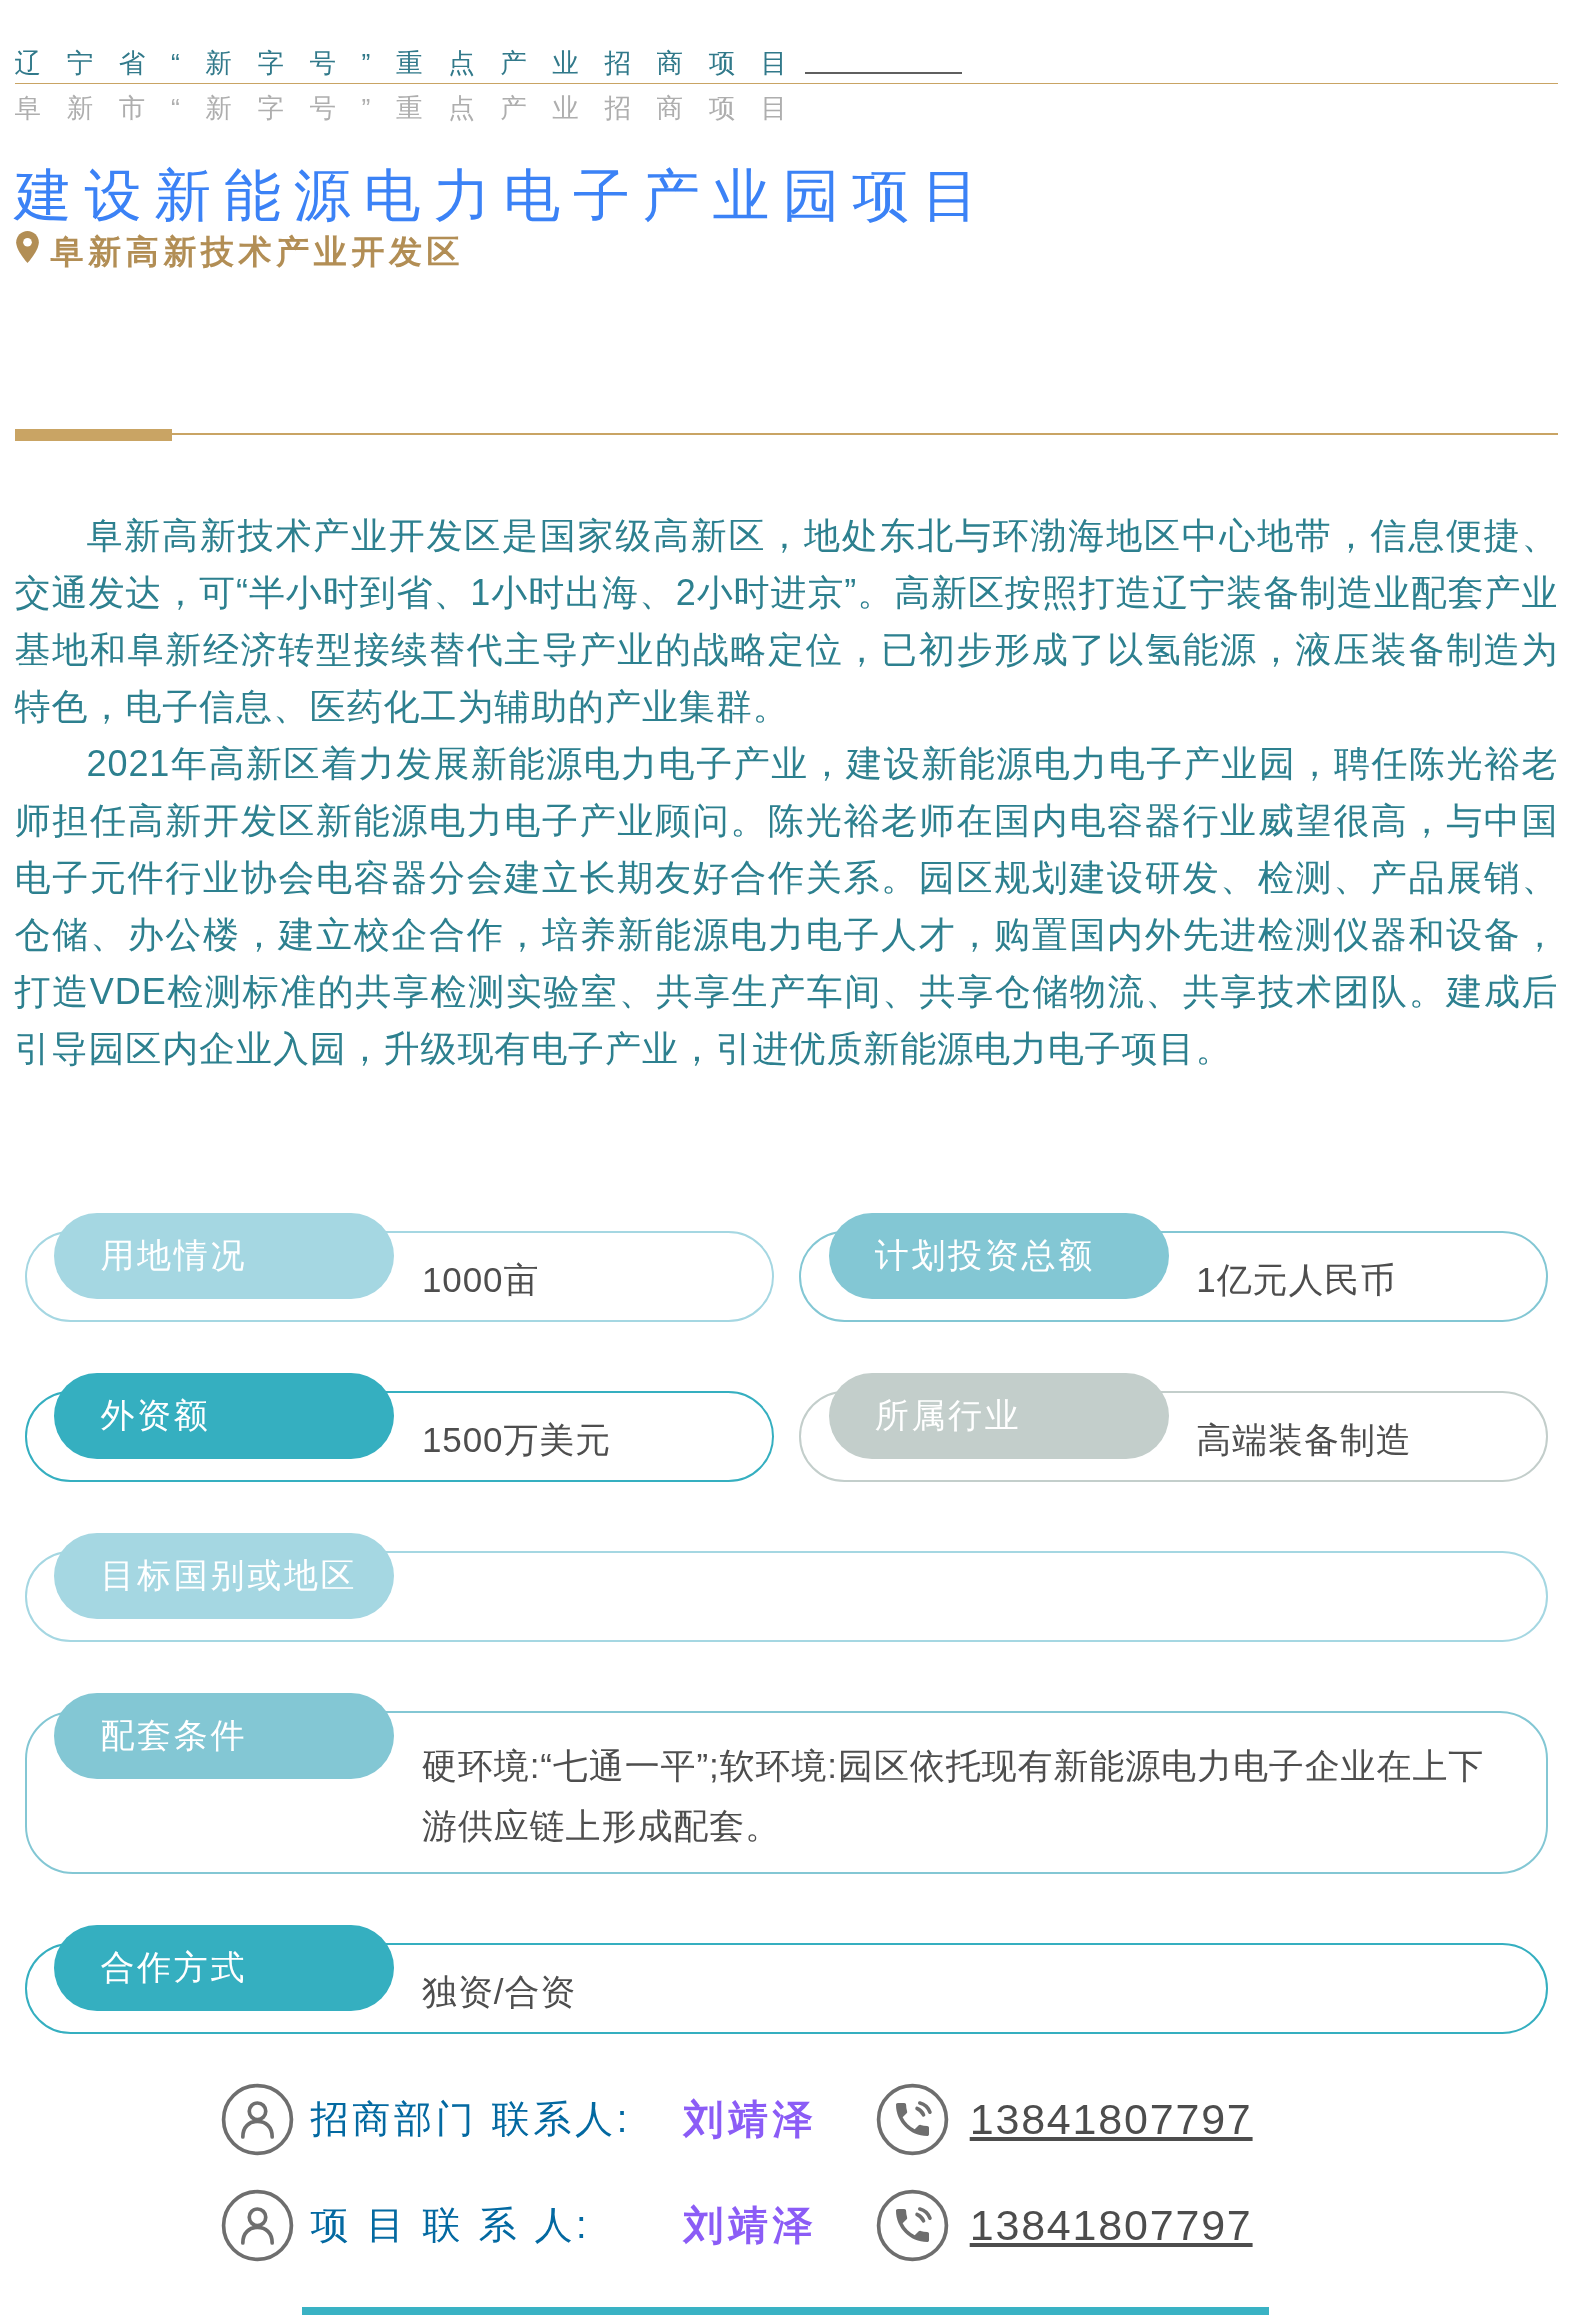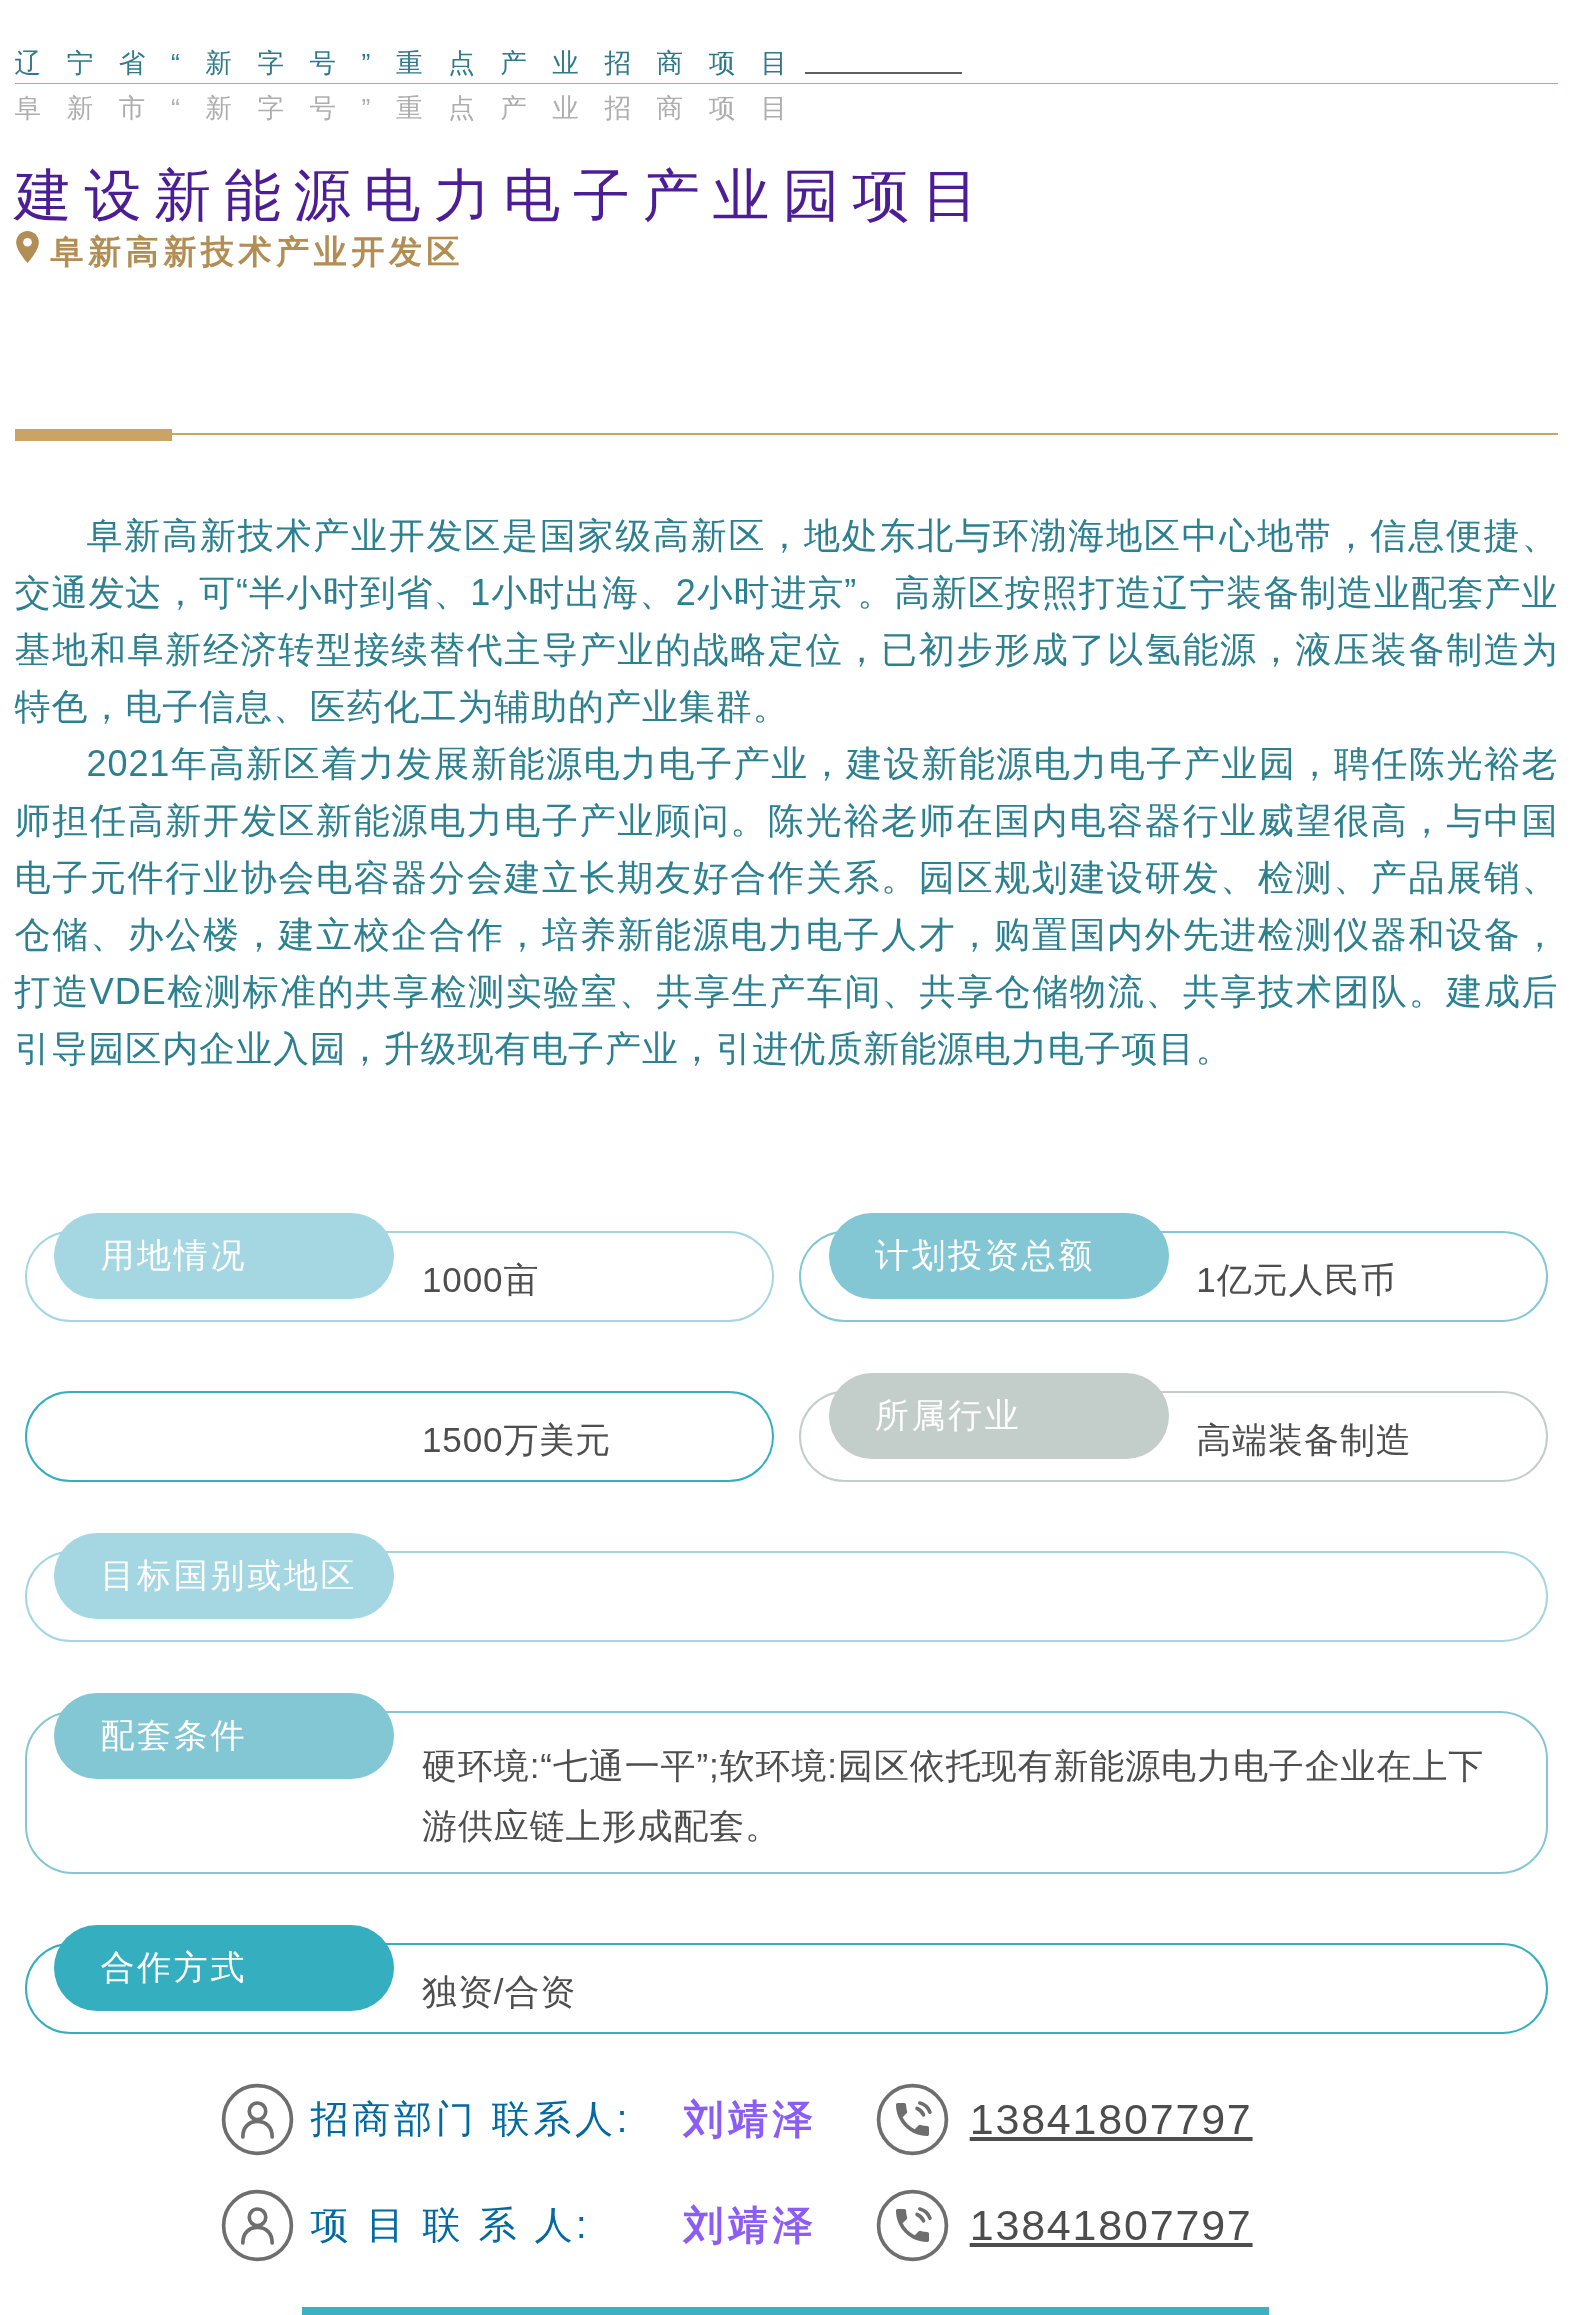--- a/index.html
+++ b/index.html
@@ -19,21 +19,21 @@
   .hdr-rule { position:relative; height:2.7px; margin-top:3.7px; }
   .hdr-rule .gold { position:absolute; left:0; right:0; top:0; height:1.8px; background:#c9a464; }
   .hdr-dark-seg { position:absolute; left:790px; top:-11px; width:157px; height:2.7px; background:#5f5f5f; }
   .hdr-line2 {
     font-size:26.5px; letter-spacing:25.6px; color:#aeaeae; font-weight:400;
     line-height:31px; margin-top:7.3px; white-space:nowrap;
   }
 
   
   .title {
-    margin-top:38px; font-size:57px; letter-spacing:12.8px; color:#4c1d95;
+    margin-top:38px; font-size:57px; letter-spacing:12.8px; color:#3b82f6;
     font-weight:500; line-height:66px; white-space:nowrap;
   }
   .loc-row { margin-top:2px; display:flex; gap:11px; }
   .loc-text {
     font-family:"Liberation Serif", serif; font-weight:bold;
     font-size:33px; letter-spacing:4.6px; color:#b28e55;
   }
   .section-rule { position:relative; height:12px; margin-top:154px; }
   .section-rule .thin { position:absolute; left:0; right:0; top:4.6px; height:1.8px; background:#c9a464; }
   .section-rule .thick { position:absolute; left:0; top:0; width:157px; height:12px; background:#c9a464; }
@@ -135,20 +135,21 @@
       <div class="card-label">用地情况</div>
       <div class="card-value">1000亩</div>
     </div>
 
     <div class="card theme-medium">
       <div class="card-label">计划投资总额</div>
       <div class="card-value">1亿元人民币</div>
     </div>
 
     <div class="card theme-strong">
+      <div class="card-label">外资额</div>
       <div class="card-value">1500万美元</div>
     </div>
 
     <div class="card theme-gray">
       <div class="card-label">所属行业</div>
       <div class="card-value">高端装备制造</div>
     </div>
 
     <div class="card full theme-light">
       <div class="card-label">目标国别或地区</div>

